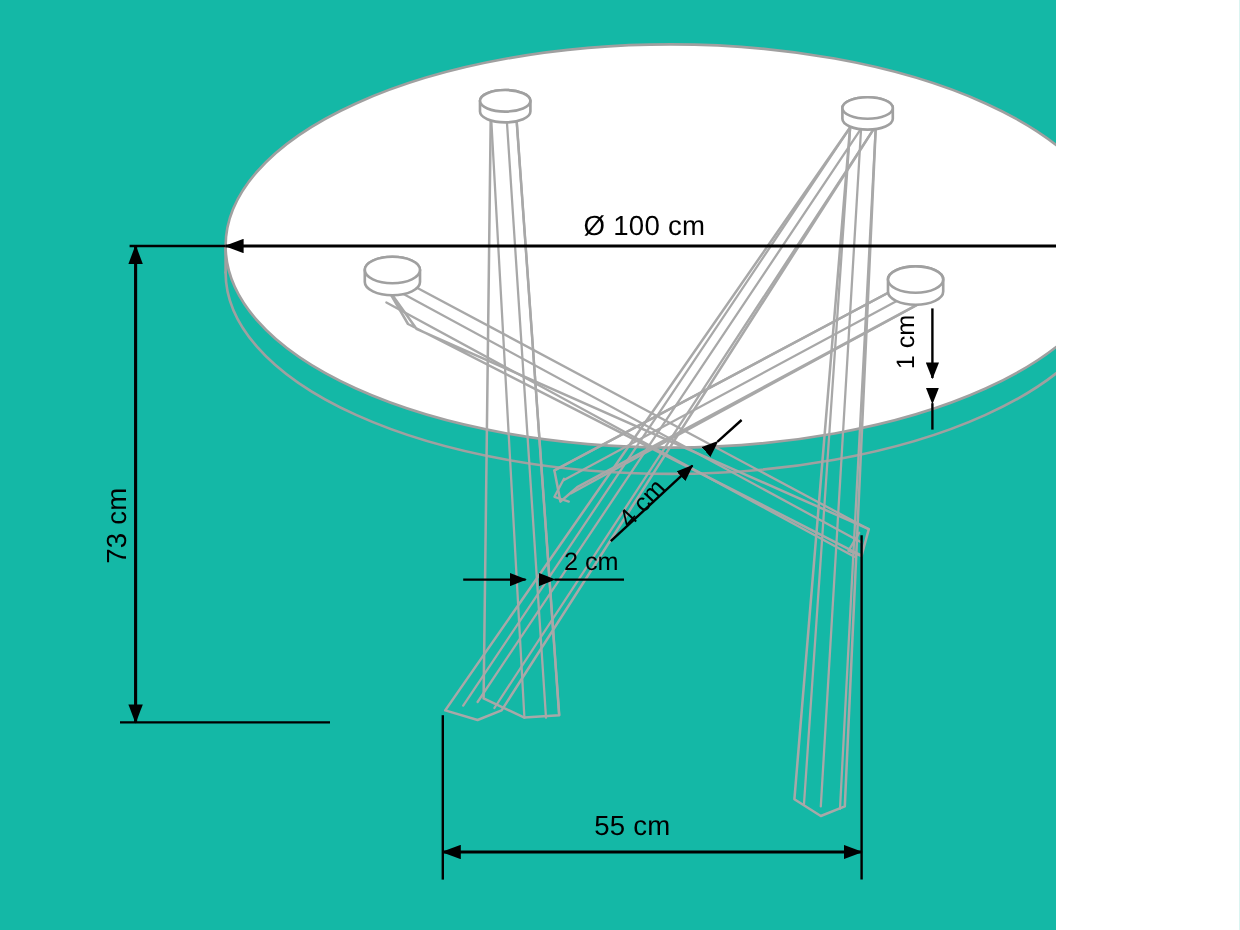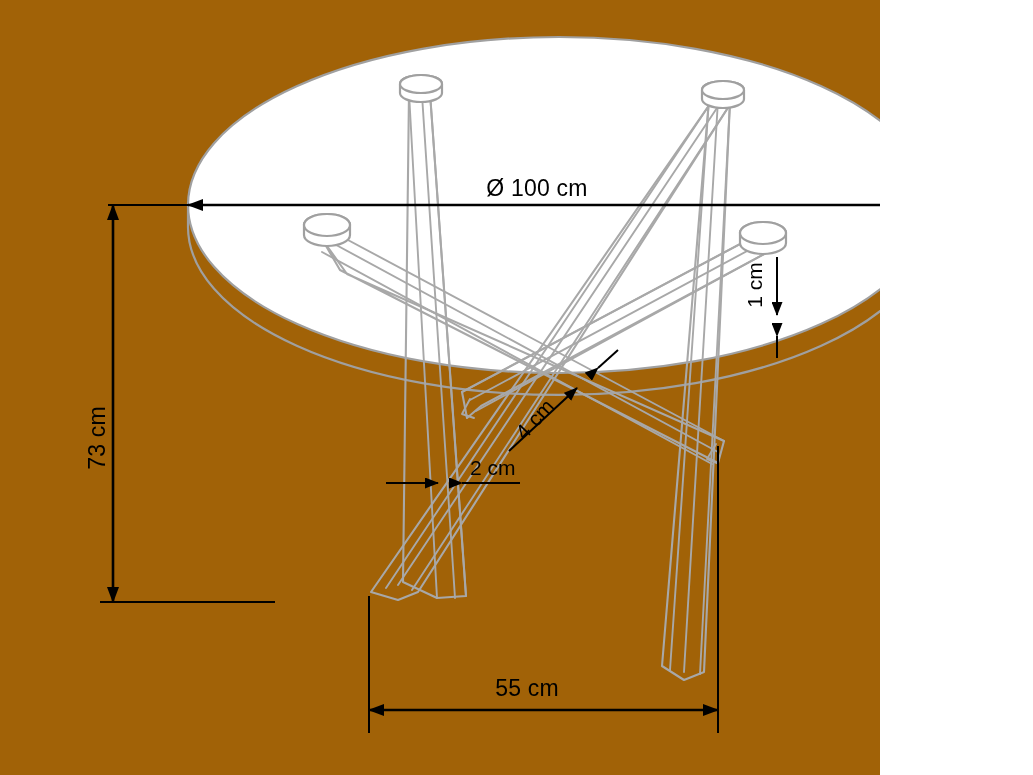--- a/index.html
+++ b/index.html
@@ -8,21 +8,21 @@
     padding: 0;
     background: #ffffff;
   }
   body {
     font-family: "Liberation Sans", sans-serif;
   }
   #canvas-wrap {
     position: relative;
     width: 880px;
     height: 775px;
-    background: #a16207;
+    background: #14b8a6;
     overflow: hidden;
   }
   svg#drawing {
     display: block;
     width: 1033px;
     height: 775px;
   }
   .furn-line {
     fill: none;
     stroke: #a0a0a0;

